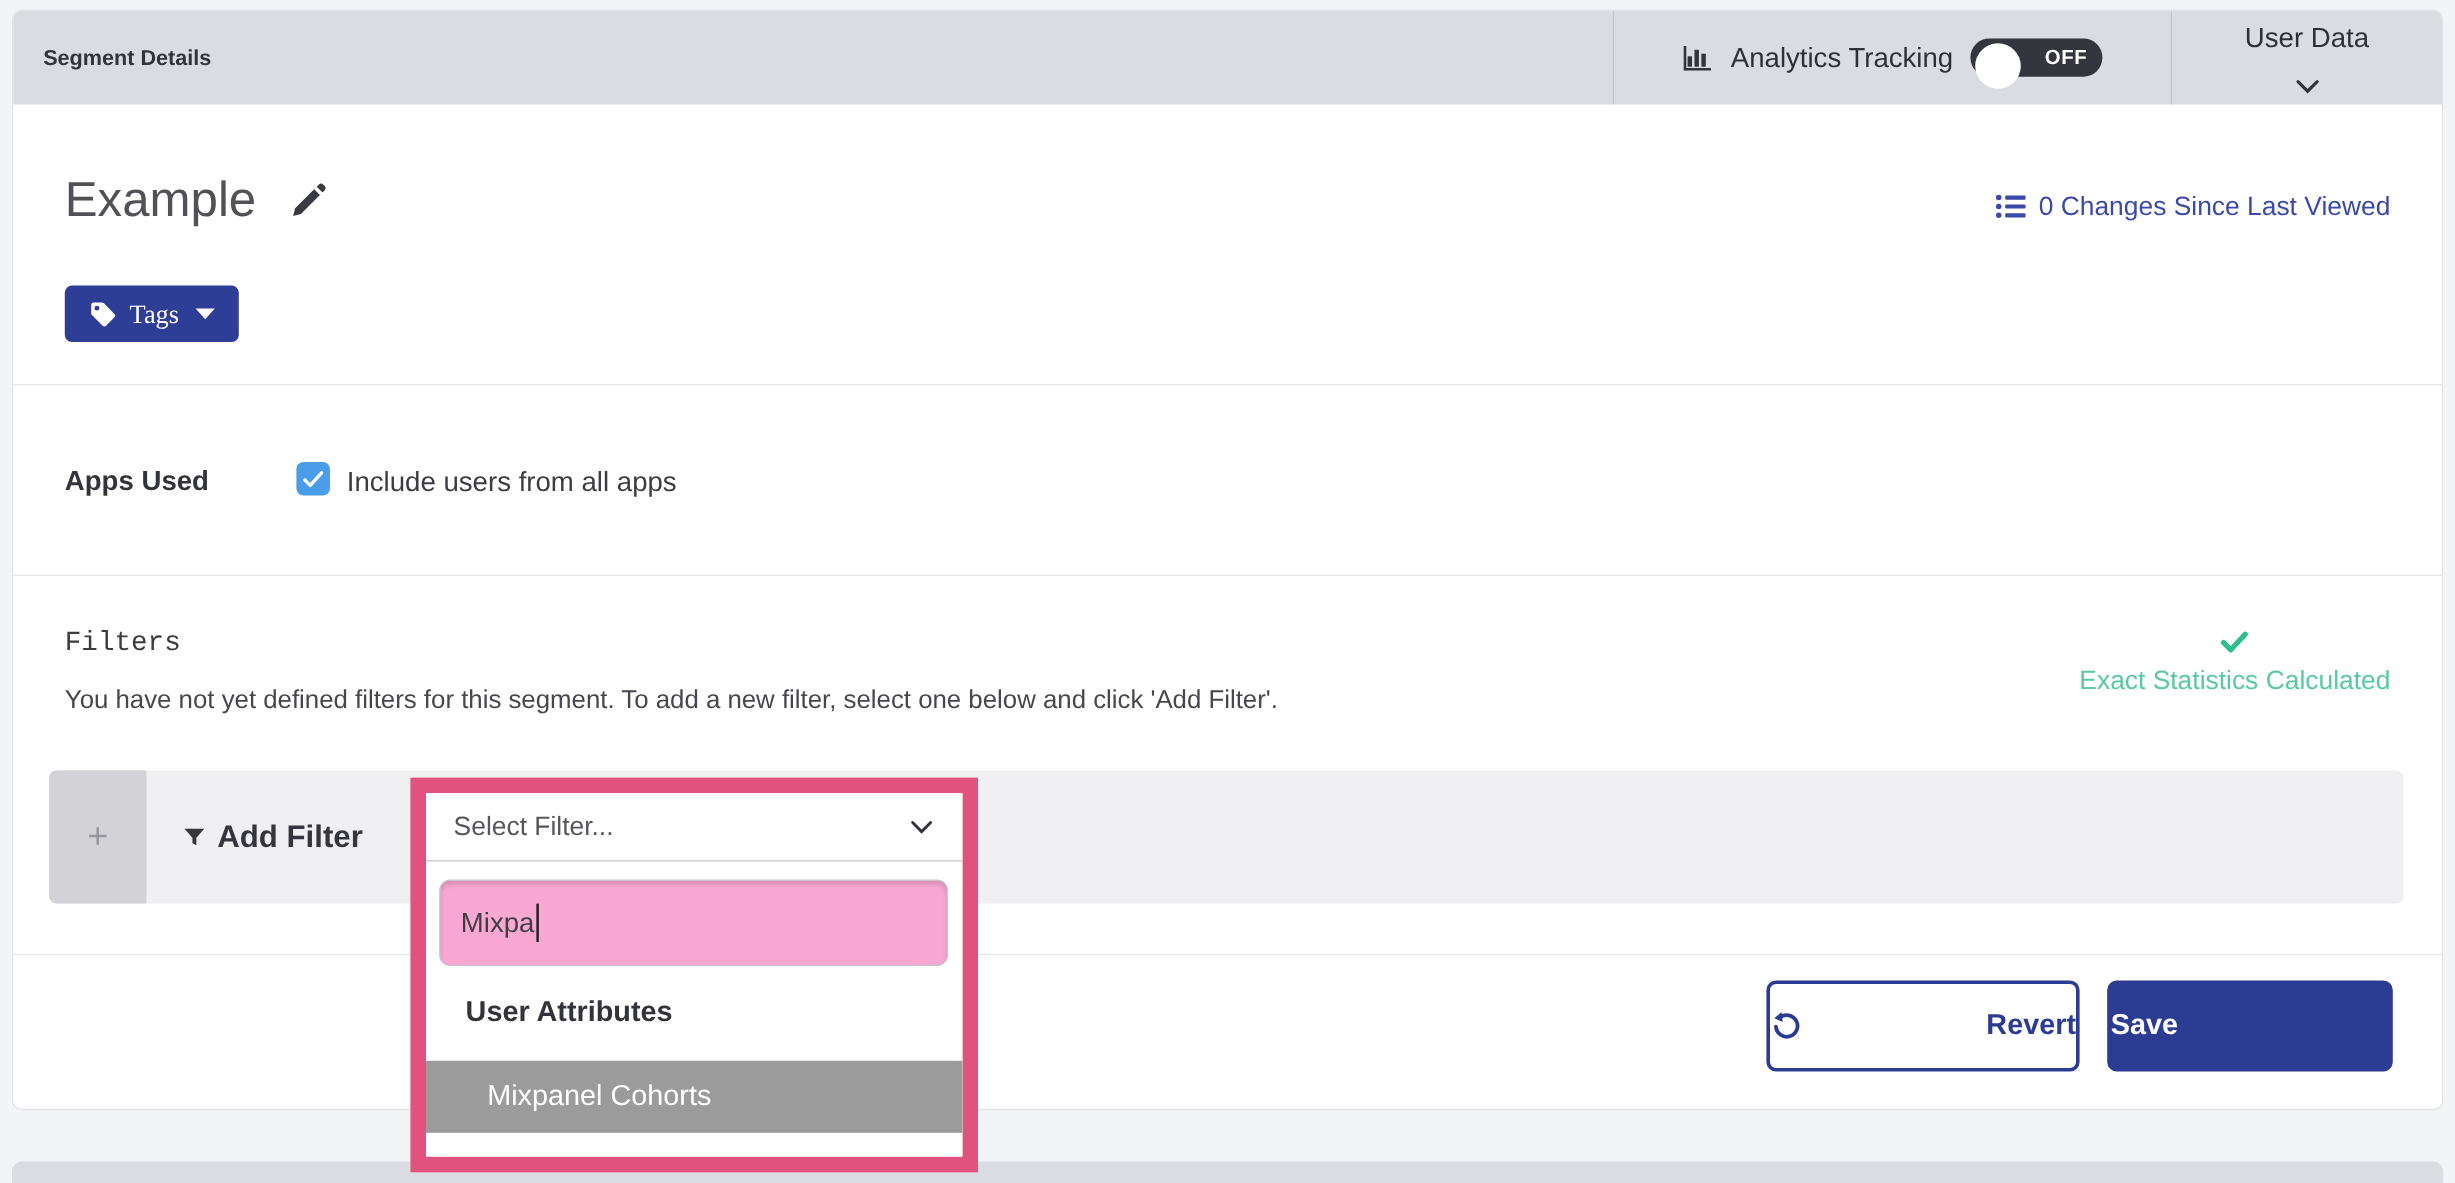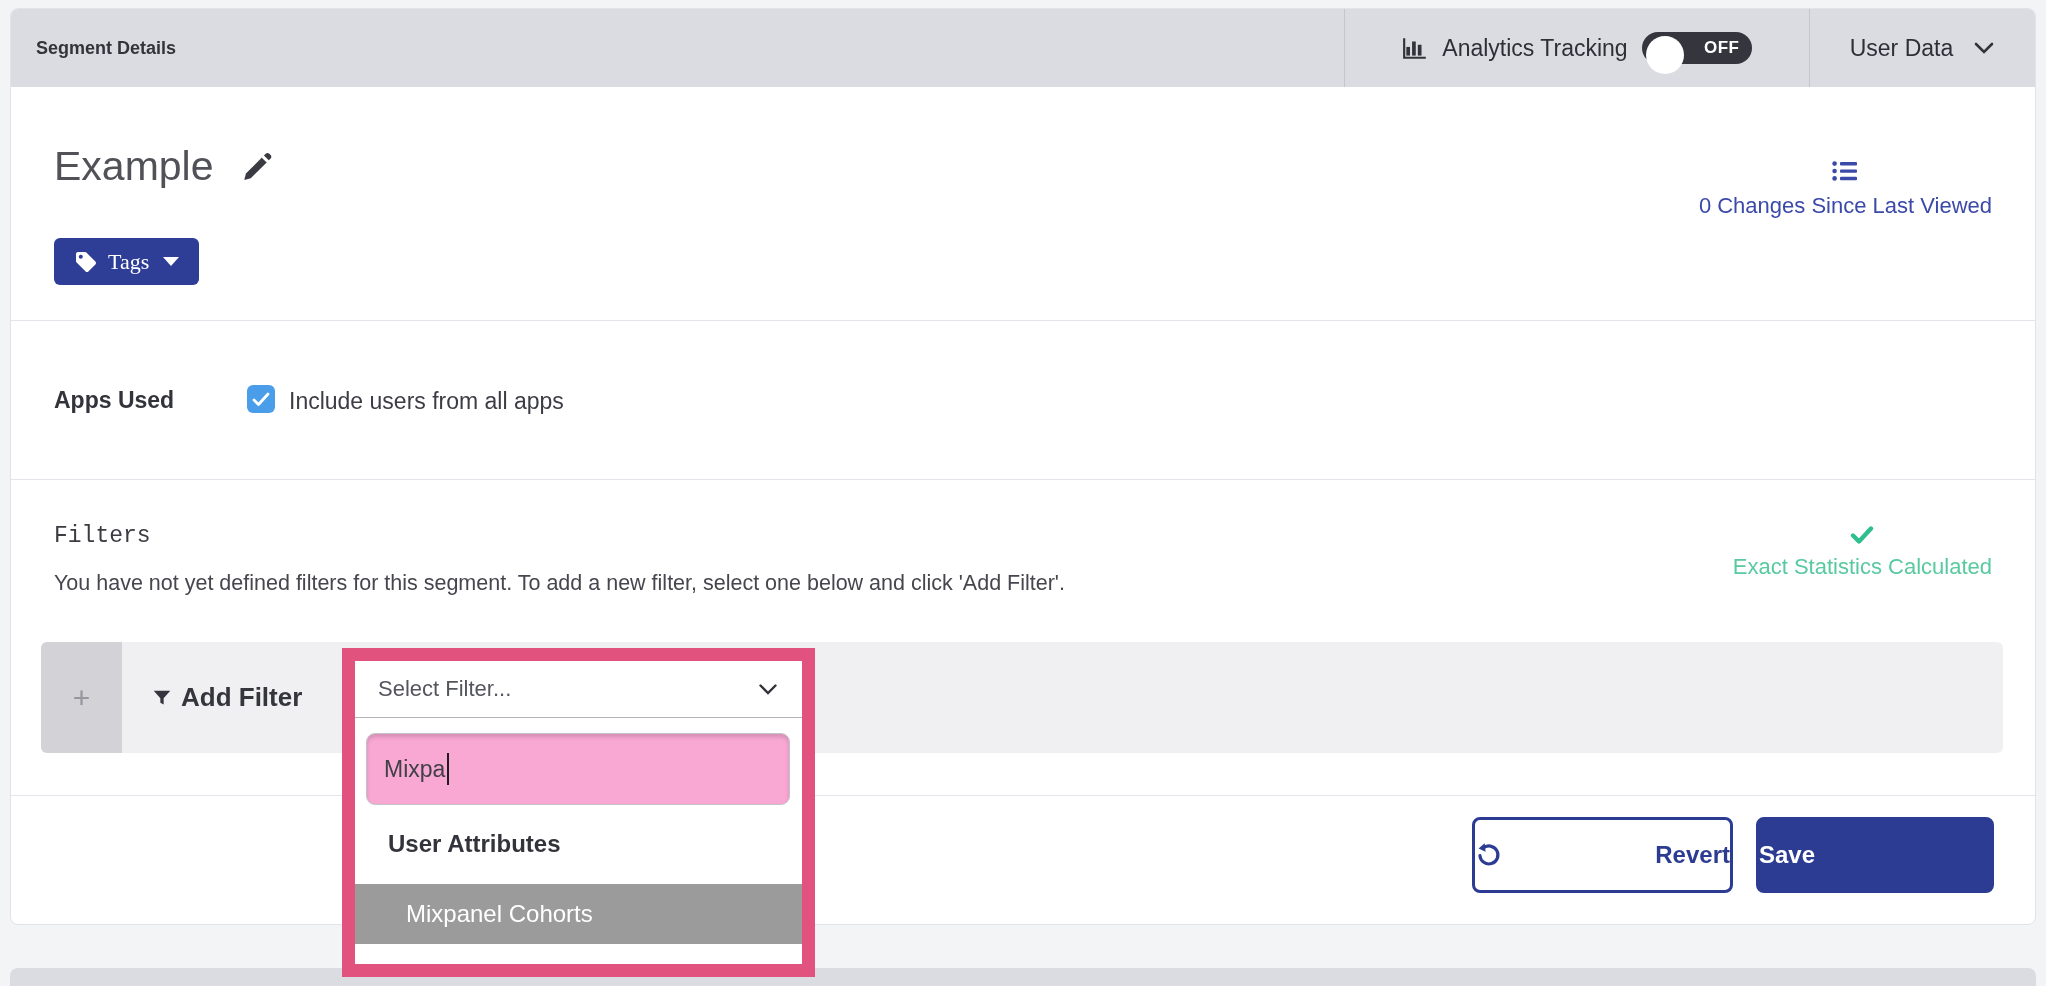--- a/index.html
+++ b/index.html
@@ -23,21 +23,21 @@
   }
   .hdr-title {
     align-self:center; padding-left:25px; font-size:18px; font-weight:bold; color:#33333b;
     flex:1;
   }
   .hdr-group {
     display:flex; align-items:center; justify-content:center;
     border-left:1px solid #c5c5cc;
   }
   .hdr-analytics { width:465px; gap:14px; }
-  .hdr-userdata { width:226px; gap:20px; }
+  .hdr-userdata { width:226px; gap:20px;flex-direction:column; }
   .hdr-label { font-size:23px; color:#2f2f38; }
   .toggle {
     position:relative; width:110px; height:32px; border-radius:23px;
     background:#35353d; display:flex; align-items:center; cursor:pointer;
   }
   .toggle-knob {
     position:absolute; left:4px; top:4px; width:38px; height:38px;
     border-radius:50%; background:#ffffff;
   }
   .toggle-label {
@@ -56,21 +56,21 @@
     color:#ffffff; font-size:22px; font-family:Liberation Serif, serif; cursor:pointer;
   }
   .caret-down {
     width:0; height:0; margin-left:4px;
     border-left:8px solid transparent; border-right:8px solid transparent;
     border-top:9px solid #ffffff;
   }
   .changes-link {
     position:absolute; right:43px; top:150px;
     display:flex; align-items:center; gap:10px;
-    color:#3b49a8; font-size:22px; text-decoration:none; cursor:pointer;flex-direction:column;
+    color:#3b49a8; font-size:22px; text-decoration:none; cursor:pointer;
   }
   .divider { position:absolute; left:0; width:100%; height:1px; background:#e4e4ea; }
   
   .apps-label { position:absolute; left:43px; top:378px; font-size:23px; font-weight:bold; color:#33333b; }
   .checkbox {
     position:absolute; left:236px; top:376px; width:28px; height:28px;
     background:#4a9de8; border-radius:6px; display:flex; align-items:center; justify-content:center;
     cursor:pointer;
   }
   .apps-cb-label { position:absolute; left:278px; top:379px; font-size:23px; color:#3c3c44; }

